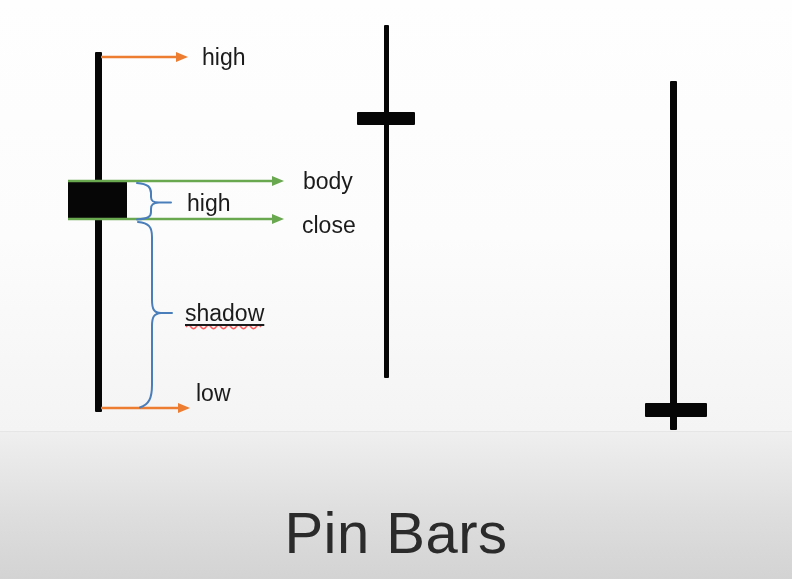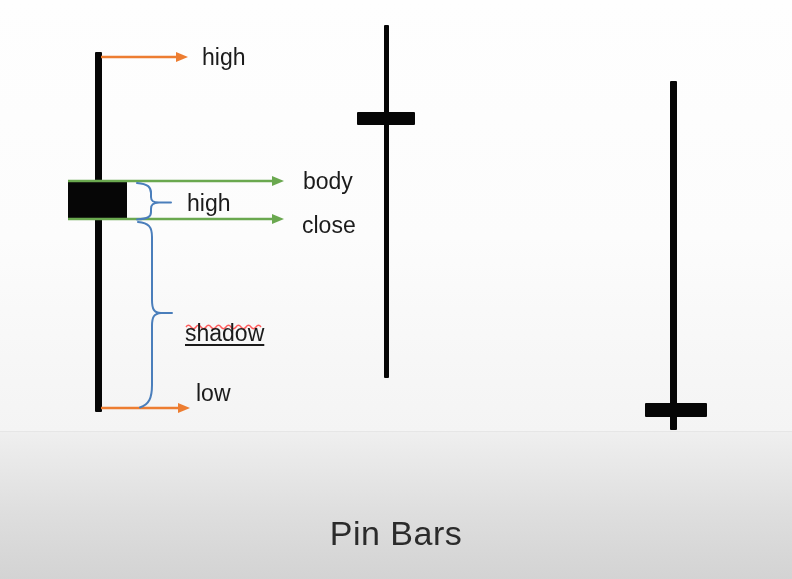--- a/index.html
+++ b/index.html
@@ -35,26 +35,26 @@
   
   .lbl{
     position:absolute;
     font-size:23px;line-height:26px;color:#1b1b1b;
     white-space:nowrap;
   }
   #lbl-high  {left:202px;top:44px;}
   #lbl-open  {left:303px;top:168px;}
   #lbl-close {left:302px;top:212px;text-align:right;}
   #lbl-body  {left:187px;top:190px;}
-  #lbl-shadow{left:185px;top:300px;text-decoration:underline;text-decoration-thickness:1.5px;text-underline-offset:3px;margin-top:20px;}
+  #lbl-shadow{left:185px;top:300px;text-decoration:underline;text-decoration-thickness:1.5px;text-underline-offset:3px;}
   #lbl-low   {left:196px;top:380px;}
   .title{
     position:absolute;left:0;top:508px;width:792px;
     text-align:center;
-    font-size:34px;line-height:50px;color:#2b2b2b;
+    font-size:58px;line-height:50px;color:#2b2b2b;
     letter-spacing:0.5px;
   }
 </style>
 </head>
 <body>
 
 <div class="stage">
 
   <div class="upper-bg"></div>
   <div class="lower-bg"></div>

